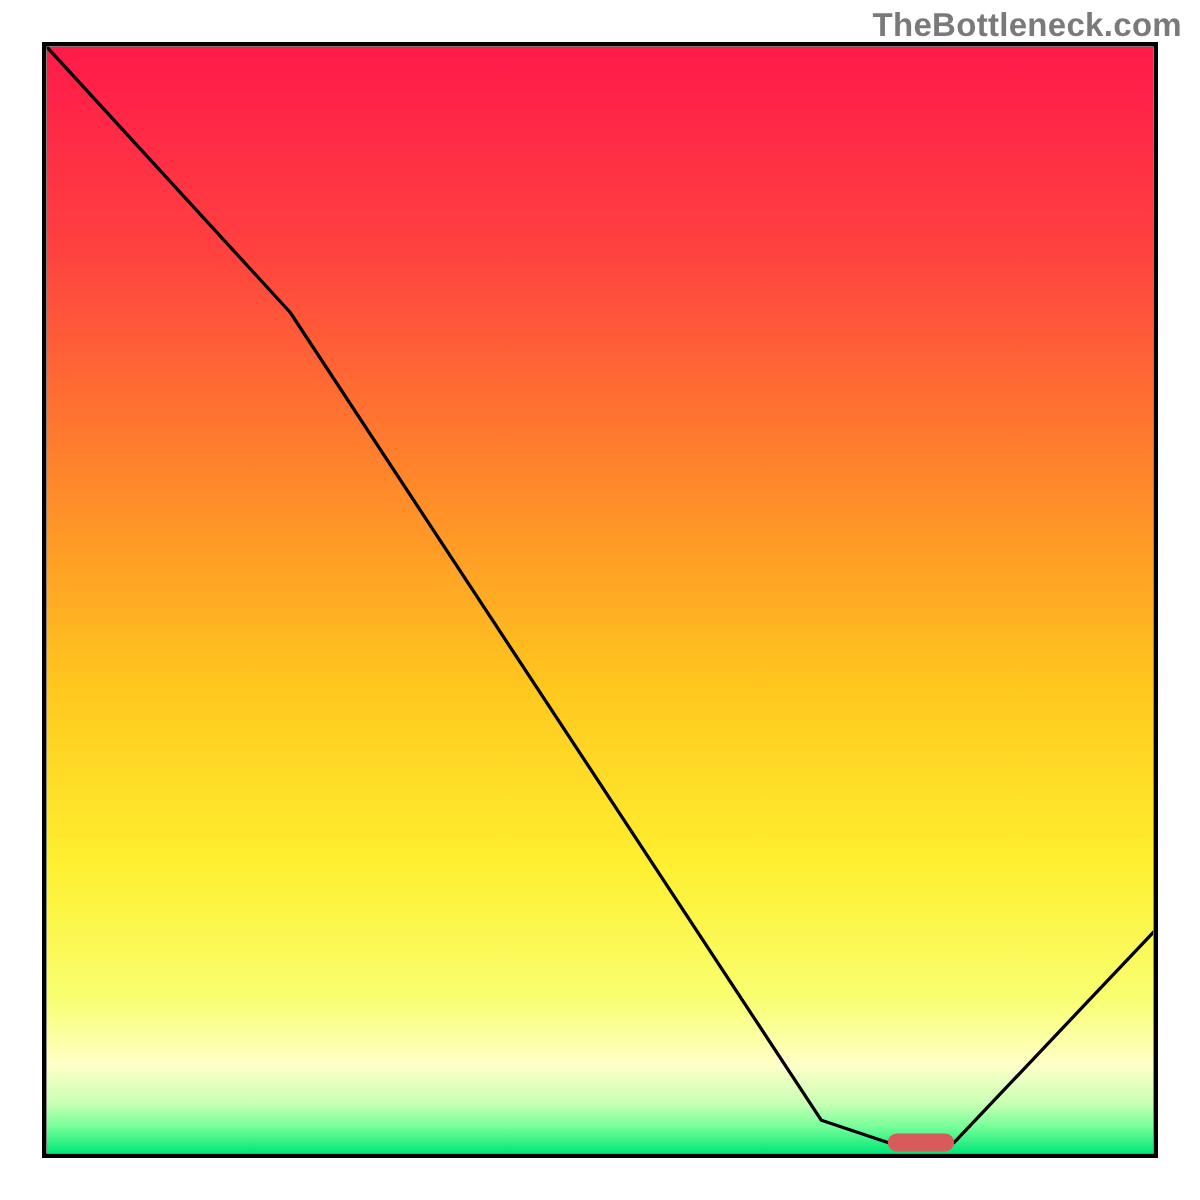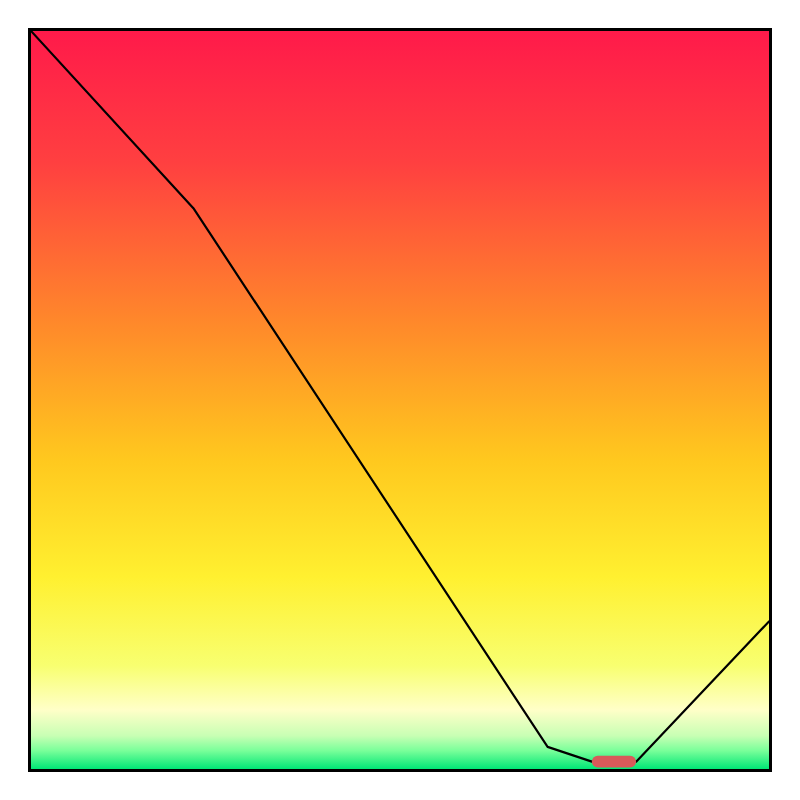--- a/index.html
+++ b/index.html
@@ -38,20 +38,21 @@
     display: block;
     width: 100%;
     height: 100%;
   }
 </style>
 </head>
 <body>
 
 <div class="frame">
 
+  <div class="watermark">TheBottleneck.com</div>
 
   <div class="plot">
     <svg viewBox="0 0 744 744" preserveAspectRatio="none">
       <defs>
         <linearGradient id="bg-grad" x1="0" y1="0" x2="0" y2="1">
         <stop offset="0%" stop-color="#ff1a4a"></stop>
             <stop offset="18%" stop-color="#ff4040"></stop>
             <stop offset="40%" stop-color="#ff8a2a"></stop>
             <stop offset="57.99999999999999%" stop-color="#ffc81e"></stop>
             <stop offset="74%" stop-color="#fff030"></stop>

